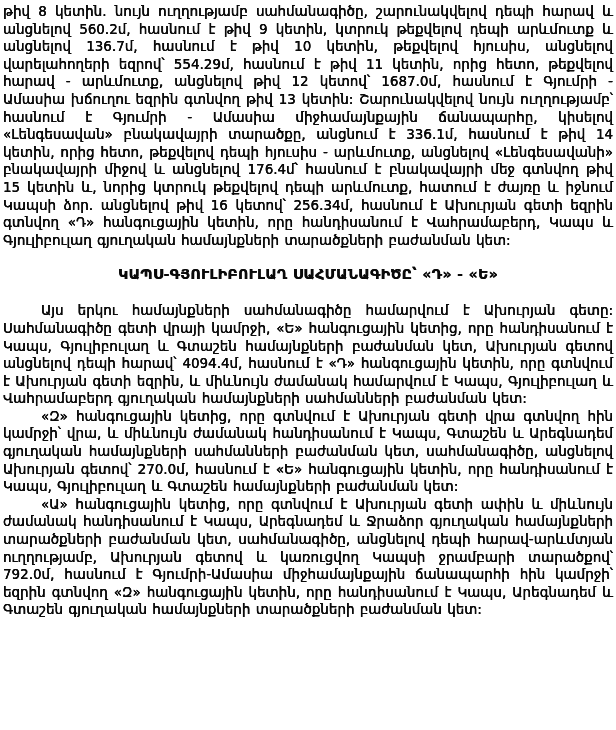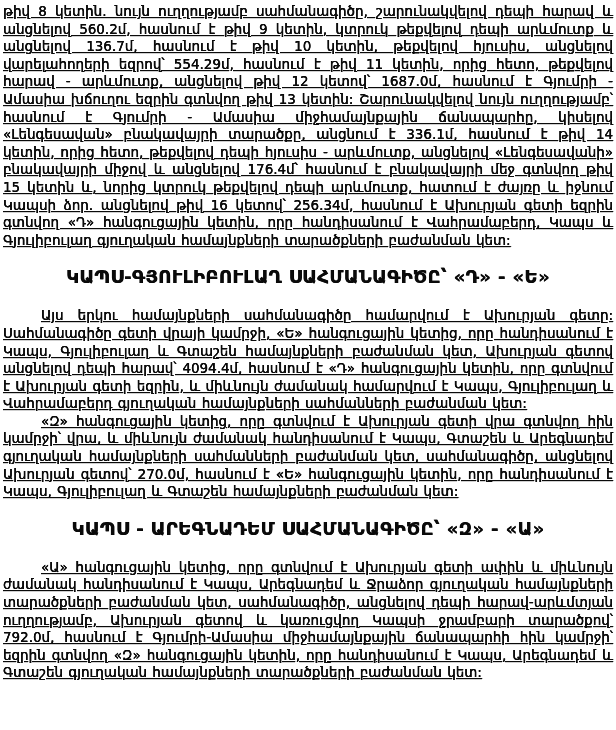--- a/index.html
+++ b/index.html
@@ -24,46 +24,44 @@
     .para {
       margin: 0;
       font-size: 13.3px;
       line-height: 17.6px;
       text-align: justify;
       text-justify: inter-word;
       word-spacing: 1px;
       letter-spacing: 0.1px;
       
       text-shadow: 0.3px 0 0 #111, 0 0.2px 0 #111;
-      text-decoration: underline;
     }
     .para.indented {
       text-indent: 38px;
     }
     .section-heading {
       margin: 0;
       padding: 17px 0 20px 0;
-      font-size: 18px;
+      font-size: 14px;
       font-weight: bold;
       text-align: center;
       letter-spacing: 0.4px;
       text-shadow: 0.4px 0 0 #000;
     }
   </style>
 </head>
 <body>
 
 <div class="page">
 
   <p class="para">թիվ 8 կետին. նույն ուղղությամբ սահմանագիծը, շարունակվելով դեպի հարավ և անցնելով 560.2մ, հասնում է թիվ 9 կետին, կտրուկ թեքվելով դեպի արևմուտք և անցնելով 136.7մ, հասնում է թիվ 10 կետին, թեքվելով հյուսիս, անցնելով վարելահողերի եզրով՝ 554.29մ, հասնում է թիվ 11 կետին, որից հետո, թեքվելով հարավ - արևմուտք, անցնելով թիվ 12 կետով՝ 1687.0մ, հասնում է Գյումրի - Ամասիա խճուղու եզրին գտնվող թիվ 13 կետին: Շարունակվելով նույն ուղղությամբ՝ հասնում է Գյումրի - Ամասիա միջհամայնքային ճանապարհը, կիսելով «Լենգեսավան» բնակավայրի տարածքը, անցնում է 336.1մ, հասնում է թիվ 14 կետին, որից հետո, թեքվելով դեպի հյուսիս - արևմուտք, անցնելով «Լենգեսավանի» բնակավայրի միջով և անցնելով 176.4մ՝ հասնում է բնակավայրի մեջ գտնվող թիվ 15 կետին և, նորից կտրուկ թեքվելով դեպի արևմուտք, հատում է ժայռը և իջնում Կապսի ձոր. անցնելով թիվ 16 կետով՝ 256.34մ, հասնում է Ախուրյան գետի եզրին գտնվող «Դ» հանգուցային կետին, որը հանդիսանում է Վահրամաբերդ, Կապս և Գյուլիբուլաղ  գյուղական համայնքների տարածքների բաժանման կետ:</p>
 
   <h2 class="section-heading">ԿԱՊՍ-ԳՅՈՒԼԻԲՈՒԼԱՂ ՍԱՀՄԱՆԱԳԻԾԸ՝ «Դ» - «Ե»</h2>
 
   <p class="para indented">Այս երկու համայնքների սահմանագիծը համարվում է Ախուրյան գետը: Սահմանագիծը գետի վրայի կամրջի, «Ե» հանգուցային կետից, որը հանդիսանում է Կապս, Գյուլիբուլաղ և Գտաշեն համայնքների բաժանման կետ, Ախուրյան գետով անցնելով դեպի հարավ՝ 4094.4մ, հասնում է «Դ» հանգուցային կետին, որը գտնվում է Ախուրյան գետի եզրին, և միևնույն ժամանակ համարվում է Կապս, Գյուլիբուլաղ և Վահրամաբերդ գյուղական համայնքների սահմանների բաժանման կետ:</p>
 
 
   <p class="para indented">«Զ» հանգուցային կետից, որը գտնվում է Ախուրյան գետի վրա գտնվող հին կամրջի՝ վրա, և միևնույն ժամանակ հանդիսանում է Կապս, Գտաշեն և Արեգնադեմ գյուղական համայնքների սահմանների բաժանման կետ, սահմանագիծը, անցնելով Ախուրյան գետով՝ 270.0մ, հասնում է «Ե» հանգուցային կետին, որը հանդիսանում է Կապս, Գյուլիբուլաղ և Գտաշեն համայնքների բաժանման կետ:</p>
 
-  <h2 class="section-heading">ԿԱՊՍ - ԱՐԵԳՆԱԴԵՄ  ՍԱՀՄԱՆԱԳԻԾԸ՝ «Զ» - «Ա»</h2>
 
   <p class="para indented">«Ա» հանգուցային կետից, որը գտնվում է Ախուրյան գետի ափին և միևնույն ժամանակ հանդիսանում է Կապս, Արեգնադեմ և Ջրաձոր գյուղական համայնքների տարածքների բաժանման կետ, սահմանագիծը, անցնելով դեպի հարավ-արևմտյան ուղղությամբ, Ախուրյան գետով և կառուցվող Կապսի ջրամբարի տարածքով՝ 792.0մ, հասնում է Գյումրի-Ամասիա միջհամայնքային ճանապարհի հին կամրջի՝ եզրին գտնվող «Զ» հանգուցային կետին, որը հանդիսանում է Կապս,  Արեգնադեմ և Գտաշեն գյուղական համայնքների տարածքների բաժանման կետ:</p>
 
 </div>
 
 </body></html>

